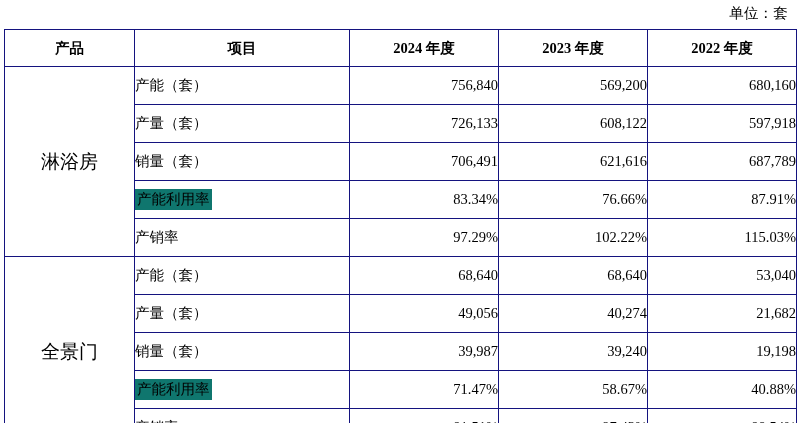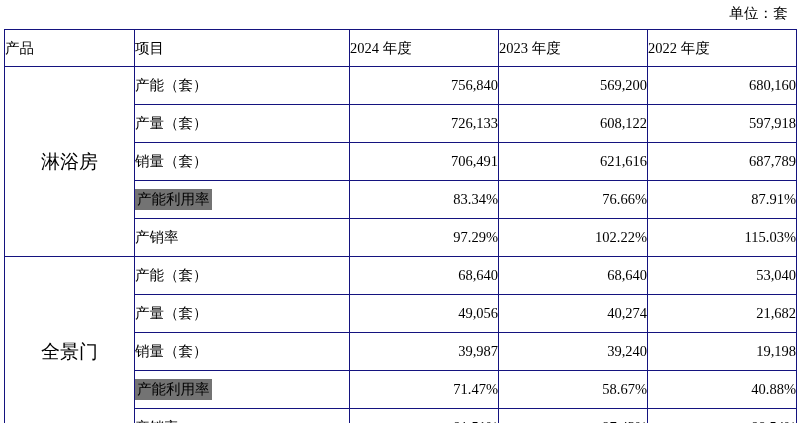--- a/index.html
+++ b/index.html
@@ -38,33 +38,33 @@
   table.data-table col.c-year    { width: 149px; }
   table.data-table th,
   table.data-table td {
     border: 1px solid #14137f;
     padding: 0;
     height: 37px;
     vertical-align: middle;
     font-weight: normal;
   }
   table.data-table thead th {
-    text-align: left;
-    font-weight: normal;
+    text-align: center;
+    font-weight: bold;
     height: 36px;
   }
   .cell-pad-l { padding-left: 14px; text-align: left; }
   .cell-pad-r { padding-right: 14px; text-align: right; }
   td.product-cell {
     text-align: center;
     font-size: 19px;
   }
   .hl {
     display: inline-block;
-    background: #737373;
+    background: #0f766e;
     padding: 1px 2px;
   }
   .item-label {
     display: inline-block;
   }
   
   tr.group-end > td {
     border-bottom: 1px solid #14137f;
   }
 </style>

